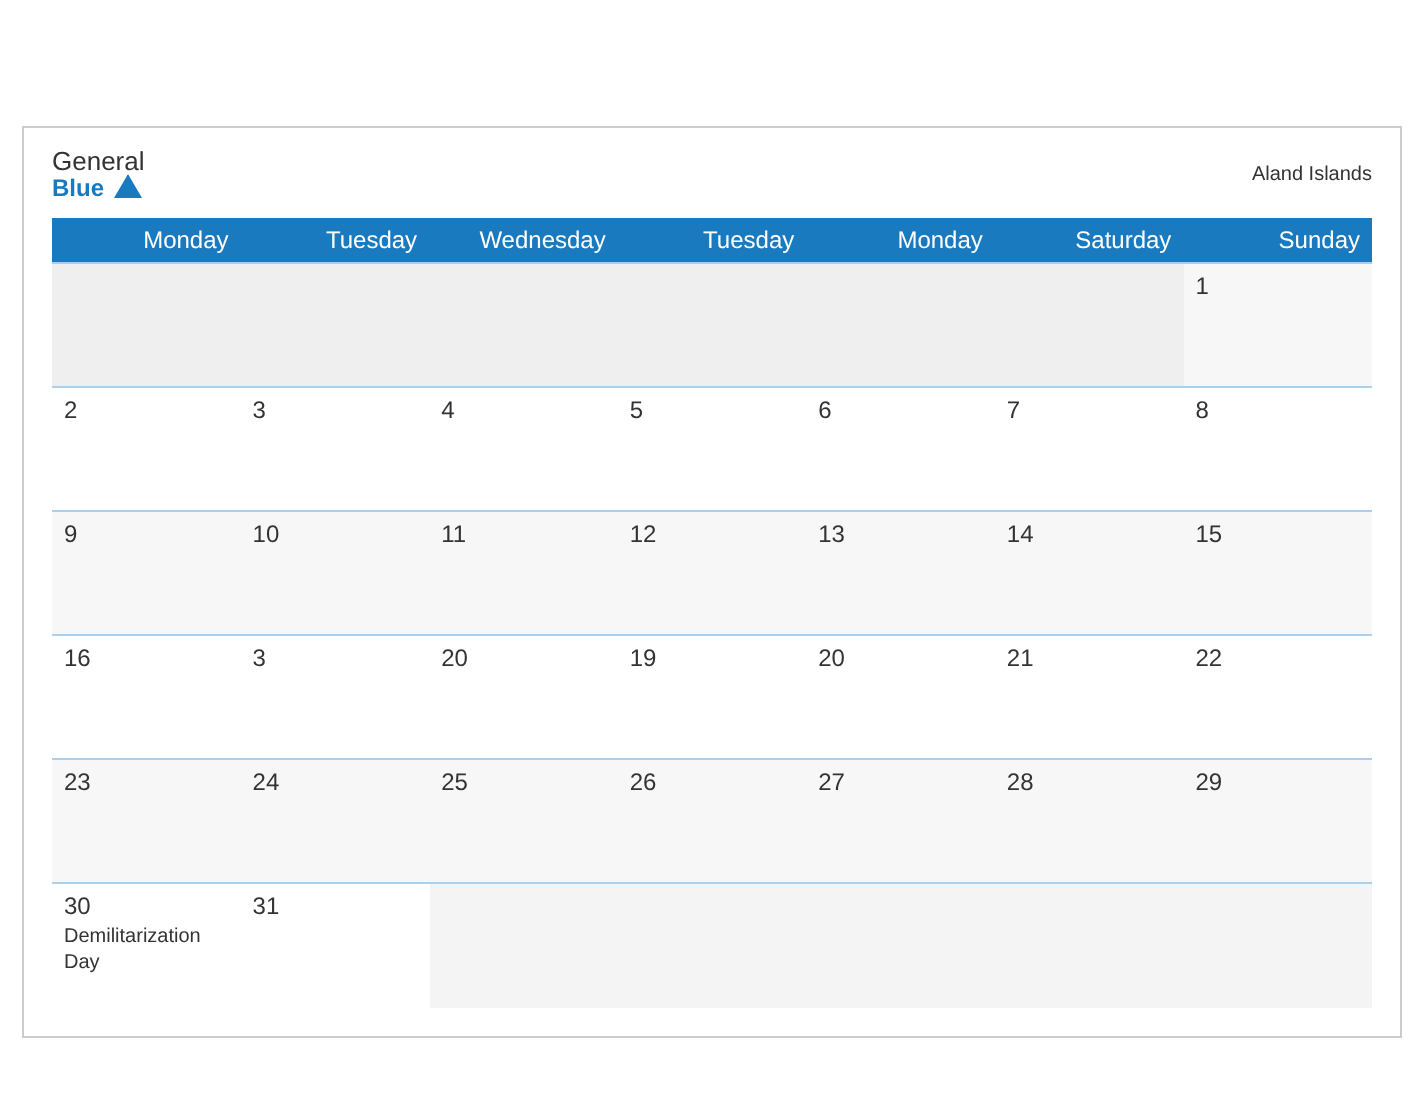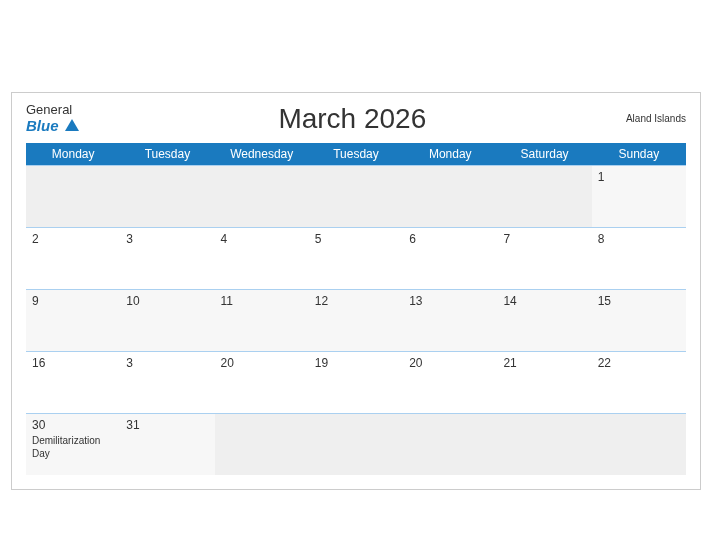--- a/index.html
+++ b/index.html
@@ -30,24 +30,23 @@
       display: flex;
       flex-direction: column;
       line-height: 1.1;
     }
     .logo-general {
       font-size: 13px;
       color: #333;
       font-weight: normal;
     }
     .logo-blue {
-      font-size: 15px;
+      font-size: 12px;
       font-weight: bold;
       color: #1a7abf;
-      font-style: italic;
     }
     .logo-icon {
       display: inline-block;
       width: 0;
       height: 0;
       border-left: 7px solid transparent;
       border-right: 7px solid transparent;
       border-bottom: 12px solid #1a7abf;
       margin-left: 2px;
       vertical-align: middle;
@@ -68,21 +67,21 @@
     .cal-grid {
       width: 100%;
       border-collapse: collapse;
     }
     .cal-grid thead tr th {
       background: #1a7abf;
       color: #fff;
       font-size: 12px;
       font-weight: normal;
       padding: 4px 6px;
-      text-align: center;
+      text-align: right;
       border: none;
     }
     .cal-grid tbody tr td {
       width: 14.28%;
       vertical-align: top;
       padding: 4px 6px 4px 6px;
       font-size: 12px;
       color: #333;
       height: 62px;
       background: #fff;
@@ -125,21 +124,20 @@
 
 <div class="calendar-wrapper">
   <div class="calendar-header">
     <div class="logo">
       <span class="logo-general">General</span>
       <span class="logo-blue">
         <span>Blue</span>
         <span class="logo-icon"></span>
       </span>
     </div>
-    <div class="calendar-title">March 2026</div>
     <div class="calendar-region">Aland Islands</div>
   </div>
 
   <table class="cal-grid">
     <thead>
       <tr>
       <th>Monday</th>
           <th>Tuesday</th>
           <th>Wednesday</th>
           <th>Tuesday</th>
@@ -224,20 +222,43 @@
           </td>
           <td class="filled">
             <span class="day-number">21</span>
           </td>
           <td class="filled">
             <span class="day-number">22</span>
           </td>
         </tr>
         <tr>
           <td class="filled">
+            <span class="day-number">23</span>
+          </td>
+          <td class="filled">
+            <span class="day-number">24</span>
+          </td>
+          <td class="filled">
+            <span class="day-number">25</span>
+          </td>
+          <td class="filled">
+            <span class="day-number">26</span>
+          </td>
+          <td class="filled">
+            <span class="day-number">27</span>
+          </td>
+          <td class="filled">
+            <span class="day-number">28</span>
+          </td>
+          <td class="filled">
+            <span class="day-number">29</span>
+          </td>
+        </tr>
+        <tr>
+          <td class="filled">
             <span class="day-number">30</span>
             <span class="day-event">Demilitarization
 Day</span>
           </td>
           <td class="filled">
             <span class="day-number">31</span>
           </td>
           <td class="empty"></td>
           <td class="empty"></td>
           <td class="empty"></td>

